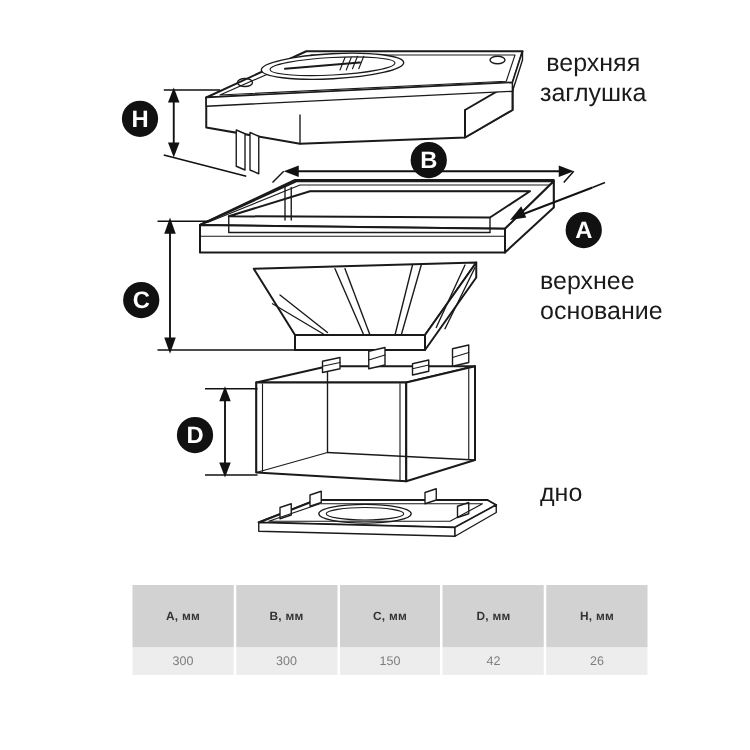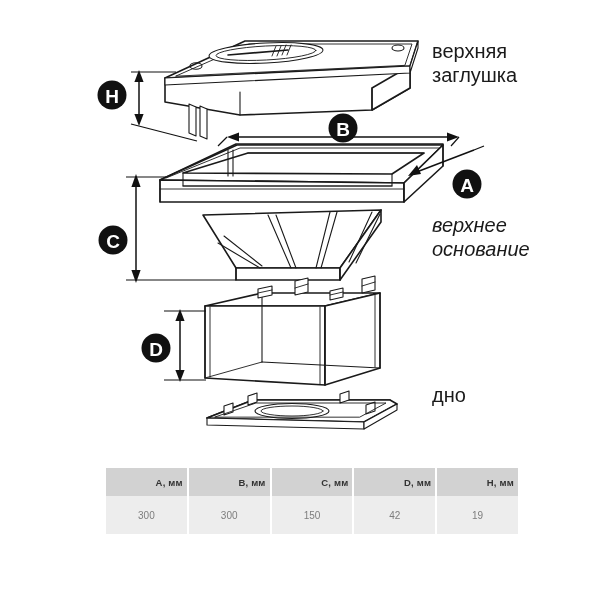--- a/index.html
+++ b/index.html
@@ -88,51 +88,51 @@
   
   .caption {
     position: absolute;
     font-family: "Liberation Sans", sans-serif;
     font-size: 20px;
     line-height: 1.18;
     color: #1a1a1a;
     white-space: pre-line;
     letter-spacing: 0px;
   }
-  #cap-top-cap  { left: 432px; top: 40px;  }
-  #cap-top-base { left: 432px; top: 214px; font-style: italic; }
+  #cap-top-cap  { left: 432px; top: 40px; text-align: center;  }
+  #cap-top-base { left: 432px; top: 214px; }
   #cap-spacer   { left: 432px; top: 312px; }
   #cap-bottom   { left: 432px; top: 384px; }
 
   
   #dim-table {
     position: absolute;
     left: 104px;
     top: 468px;
     width: 416px;
     border-collapse: separate;
     border-spacing: 2px 0;
     table-layout: fixed;
   }
   #dim-table th {
     background: #d2d2d2;
     color: #333333;
     font-size: 9.5px;
     font-weight: bold;
     height: 20px;
-    text-align: right;
+    text-align: center;
     border: 0;
-    padding: 4px;
+    padding: 15px;
     letter-spacing: 0.2px;
   }
   #dim-table td {
     background: #ededed;
     color: #7d7d7d;
     font-size: 10px;
-    height: 38px;
+    height: 22px;
     text-align: center;
     border: 0;
     padding: 0;
   }
 </style>
 </head>
 <body>
 
 <div id="stage">
 
@@ -349,18 +349,18 @@
         <th>D, мм</th>
         <th>H, мм</th>
       </tr>
     </thead>
     <tbody>
       <tr>
         <td>300</td>
         <td>300</td>
         <td>150</td>
         <td>42</td>
-        <td>19</td>
+        <td>26</td>
       </tr>
     </tbody>
   </table>
 
 </div>
 
 </body></html>

